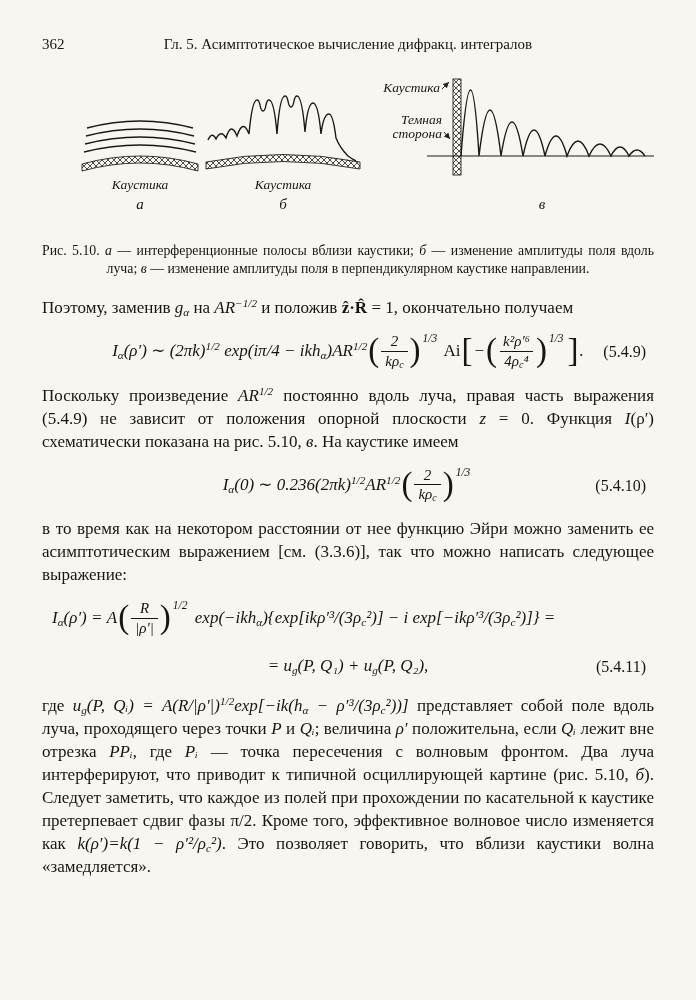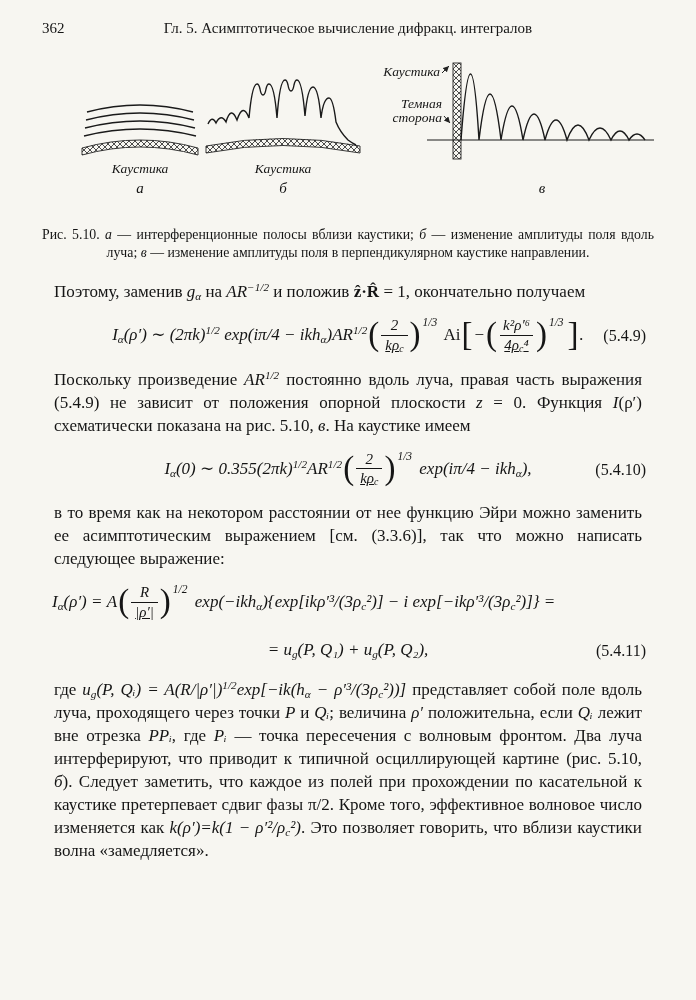--- a/index.html
+++ b/index.html
@@ -1,48 +1,48 @@
 <!DOCTYPE html>
 <html lang="ru"><head>
 <meta charset="utf-8">
 <style>
   html,body{margin:0;padding:0;}
   body{
     width:696px;height:1000px;overflow:hidden;
     background:#f7f6f1;color:#151515;
     font-family:"Liberation Serif","DejaVu Serif",serif;
   }
-  .page{box-sizing:border-box;width:696px;height:755px;padding:20px 42px 0 42px;}
+  .page{box-sizing:border-box;width:696px;height:755px;padding:36px 42px 0 42px;}
   
   .hdr{position:relative;font-size:15px;line-height:16px;}
   .hdr .pnum{position:absolute;left:0;top:0;}
   .hdr .rtitle{display:block;text-align:center;}
   
   .figure{margin-top:24px;}
   .figure svg{display:block;}
   svg text{font-family:"Liberation Serif","DejaVu Serif",serif;fill:#151515;}
   .caption{font-size:13.8px;line-height:18px;text-align:justify;text-align-last:center;margin:24px 0 0 0;}
   
   .bodytext{margin-top:18px;font-size:17px;line-height:23px;}
-  .bodytext p{margin:12px;text-align:justify;}
+  .bodytext p{margin:0;text-align:justify;}
   .bodytext p.ind{text-indent:24px;}
   .it,i{font-style:italic;}
   .bold{font-weight:bold;}
   sub,sup{font-size:66%;line-height:0;}
   sub{vertical-align:-0.25em;}
   sup{vertical-align:0.55em;}
   
   .eqrow{position:relative;display:flex;justify-content:center;align-items:center;margin:13px 0;min-height:30px;}
   .eqrow.left{justify-content:flex-start;padding-left:10px;}
   .eq{display:inline-flex;align-items:center;font-style:italic;font-size:17px;}
   .eq .tx{white-space:pre;line-height:24px;}
   .eq .up{font-style:normal;text-align:center;}
   .frac{display:inline-flex;flex-direction:column;align-items:center;font-size:15px;margin:0 1px;}
   .frac .num,.frac .den{line-height:1.25;padding:0 4px;text-align:center;}
-  .frac .den{border-top:1px solid #151515;text-decoration:underline;}
+  .frac .den{border-top:1px solid #151515;}
   .bp{font-size:33px;line-height:0.9;font-style:normal;margin:0 1px;}
   .bexp{align-self:flex-start;font-size:11.5px;line-height:1;margin:1px 3px 0 1px;}
   .eqnum{position:absolute;right:8px;top:50%;transform:translateY(-50%);font-style:normal;font-size:16px;}
 </style>
 </head>
 <body>
 
 <div class="page">
 
   <div class="hdr">
@@ -131,29 +131,28 @@
         <span class="bp">]</span>
         <span class="tx">.</span>
       </span>
       <span class="eqnum">(5.4.9)</span>
     </div>
 
     <p><span>Поскольку произведение </span><span class="it"><span>AR</span><sup>1/2</sup></span><span> постоянно вдоль луча, правая часть выражения (5.4.9) не зависит от положения опорной плоскости </span><i>z</i><span> = 0. Функция </span><i>I</i><span>(ρ′) схематически показана на рис. 5.10, </span><i>в</i><span>. На каустике имеем</span></p>
 
     <div class="eqrow">
       <span class="eq">
-        <span class="tx"><span>I</span><sub>α</sub><span>(0) ∼ 0.355(2πk)</span><sup>1/2</sup><span>AR</span><sup>1/2</sup></span>
+        <span class="tx"><span>I</span><sub>α</sub><span>(0) ∼ 0.236(2πk)</span><sup>1/2</sup><span>AR</span><sup>1/2</sup></span>
         <span class="bp">(</span>
         <span class="frac">
             <span class="num">2</span>
             <span class="den"><span>kρ</span><sub>c</sub></span>
           </span>
         <span class="bp">)</span>
         <span class="bexp">1/3</span>
-        <span class="tx"><span> exp(iπ/4 − ikh</span><sub>α</sub><span>),</span></span>
       </span>
       <span class="eqnum">(5.4.10)</span>
     </div>
 
     <p><span>в то время как на некотором расстоянии от нее функцию Эйри можно заменить ее асимптотическим выражением [см. (3.3.6)], так что можно написать следующее выражение:</span></p>
 
     <div class="eqrow left">
       <span class="eq">
         <span class="tx"><span>I</span><sub>α</sub><span>(ρ′) = A</span></span>
         <span class="bp">(</span>

